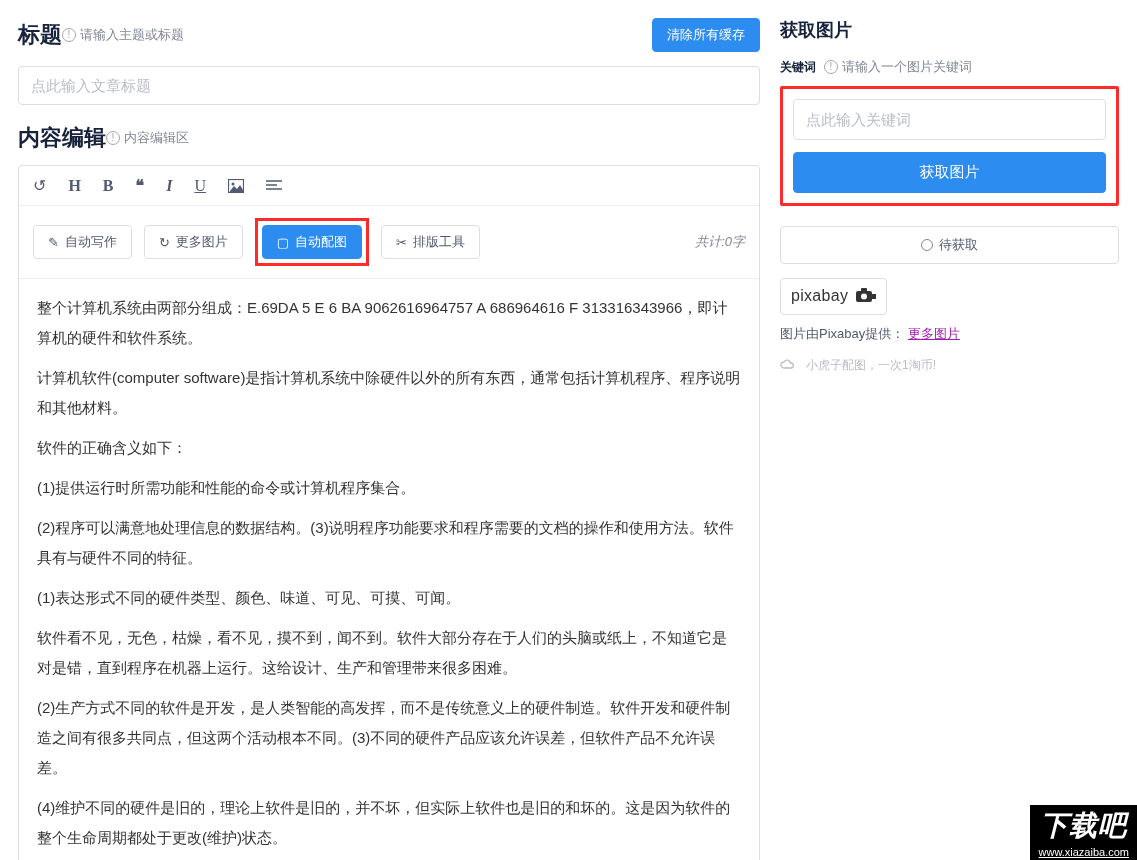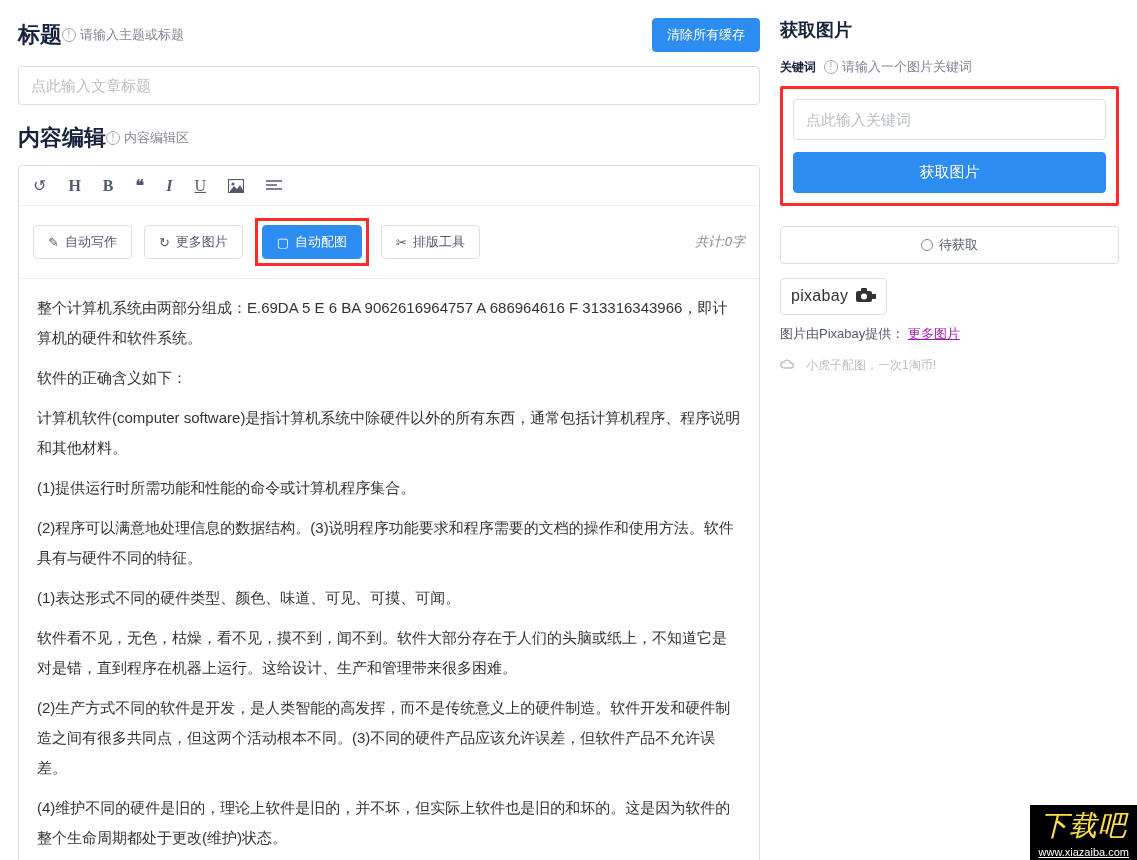--- a/index.html
+++ b/index.html
@@ -43,21 +43,21 @@
 .circle-icon { width: 12px; height: 12px; border: 1.5px solid #808695; border-radius: 50%; }
 
 .pixabay-badge { display: inline-block; border: 1px solid #dcdee2; border-radius: 4px; padding: 8px 10px; margin-top: 14px; font-family: "Trebuchet MS", sans-serif; font-size: 16px; letter-spacing: 0.3px; }
 .cam-icon { display: inline-block; vertical-align: middle; margin-left: 3px; }
 
 .credit { margin-top: 10px; font-size: 13px; color: #515a6e; }
 .credit a { color: #a21caf; text-decoration: underline; }
 .small-note { margin-top: 14px; font-size: 12px; color: #b9bdc4; display: flex; align-items: center; gap: 12px; }
 
 .watermark { position: fixed; right: 0; bottom: 0; }
-.wm-box { background: #000; color: #fde047; font-weight: normal; font-style: italic; font-size: 28px; padding: 2px 10px 0 10px; letter-spacing: 1px; }
+.wm-box { background: #000; color: #ffffff; font-weight: bold; font-style: italic; font-size: 28px; padding: 2px 10px 0 10px; letter-spacing: 1px; }
 .wm-url { background: #000; color: #fff; font-size: 11px; text-align: right; padding: 1px 8px 2px 0; text-decoration: underline; }
 .bold-serif { font-family: "SimHei", sans-serif; }
 .align-icon svg, .img-icon svg { display: block; }
 </style>
 </head>
 <body>
 
 <div class="container">
   <div class="main">
     
@@ -125,22 +125,22 @@
         </span>
         <button class="btn">
           <span class="btn-icon">✂</span>
           <span>排版工具</span>
         </button>
         <span class="count">共计:0字</span>
       </div>
 
       <div class="content-area">
         <p>整个计算机系统由两部分组成：E.69DA 5 E 6 BA 9062616964757 A 686964616 F 313316343966，即计算机的硬件和软件系统。</p>
+        <p>计算机软件(computer software)是指计算机系统中除硬件以外的所有东西，通常包括计算机程序、程序说明和其他材料。</p>
         <p>软件的正确含义如下：</p>
-        <p>计算机软件(computer software)是指计算机系统中除硬件以外的所有东西，通常包括计算机程序、程序说明和其他材料。</p>
         <p>(1)提供运行时所需功能和性能的命令或计算机程序集合。</p>
         <p>(2)程序可以满意地处理信息的数据结构。(3)说明程序功能要求和程序需要的文档的操作和使用方法。软件具有与硬件不同的特征。</p>
         <p>(1)表达形式不同的硬件类型、颜色、味道、可见、可摸、可闻。</p>
         <p>软件看不见，无色，枯燥，看不见，摸不到，闻不到。软件大部分存在于人们的头脑或纸上，不知道它是对是错，直到程序在机器上运行。这给设计、生产和管理带来很多困难。</p>
         <p>(2)生产方式不同的软件是开发，是人类智能的高发挥，而不是传统意义上的硬件制造。软件开发和硬件制造之间有很多共同点，但这两个活动根本不同。(3)不同的硬件产品应该允许误差，但软件产品不允许误差。</p>
         <p>(4)维护不同的硬件是旧的，理论上软件是旧的，并不坏，但实际上软件也是旧的和坏的。这是因为软件的整个生命周期都处于更改(维护)状态。</p>
       </div>
     </div>
   </div>
 

